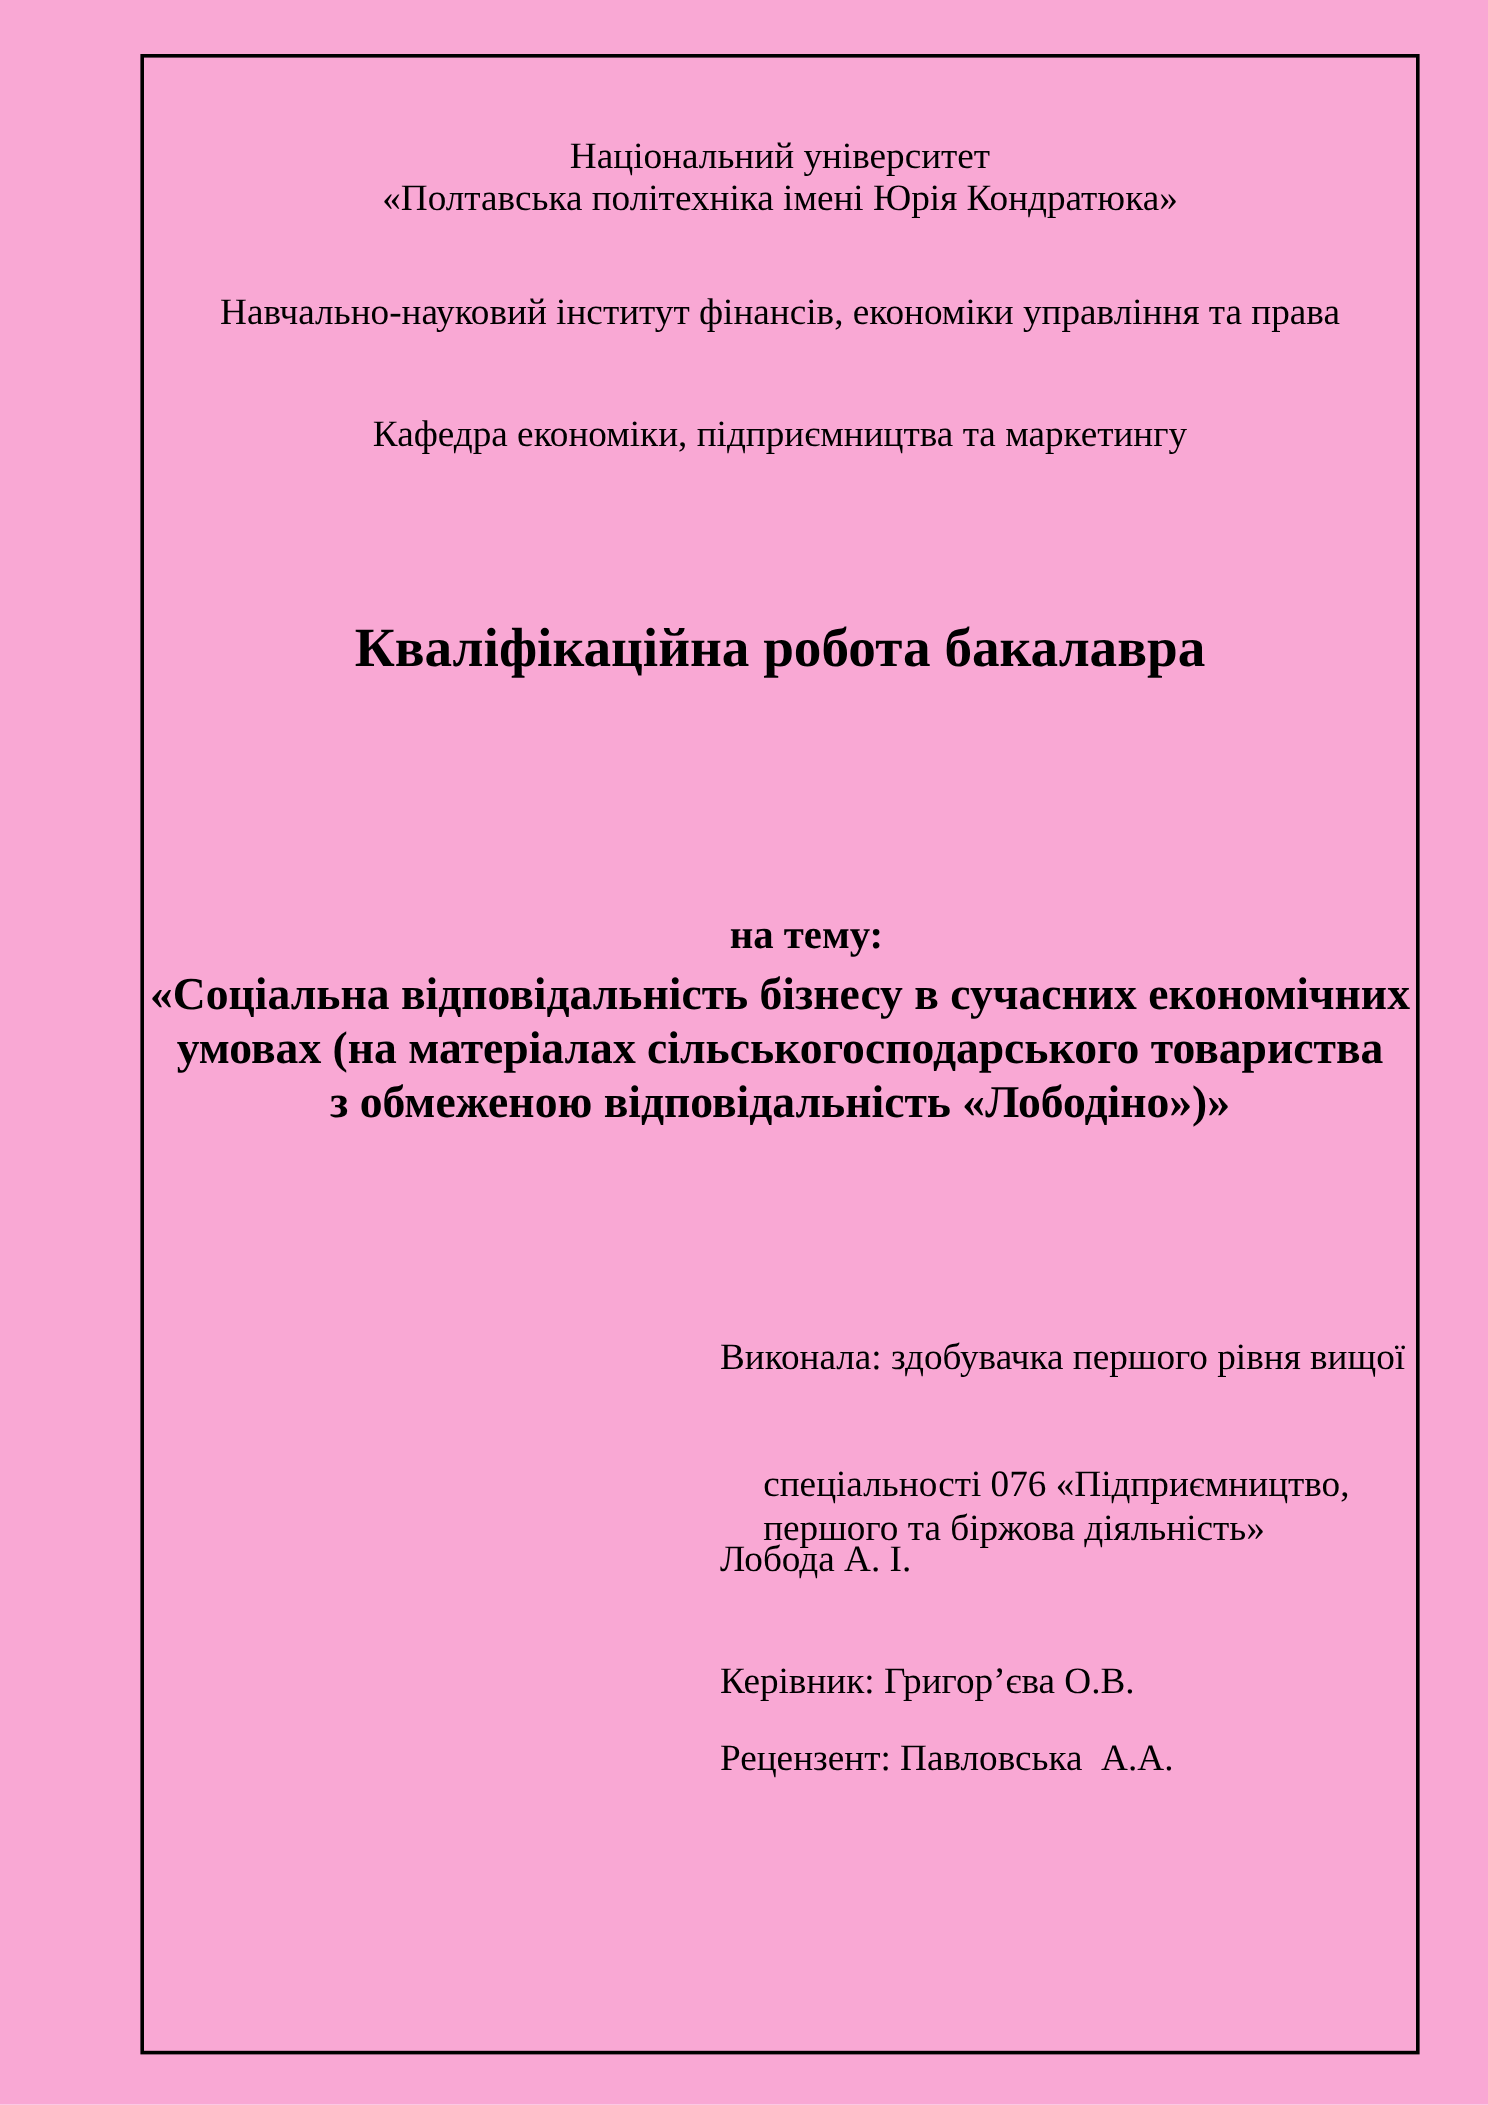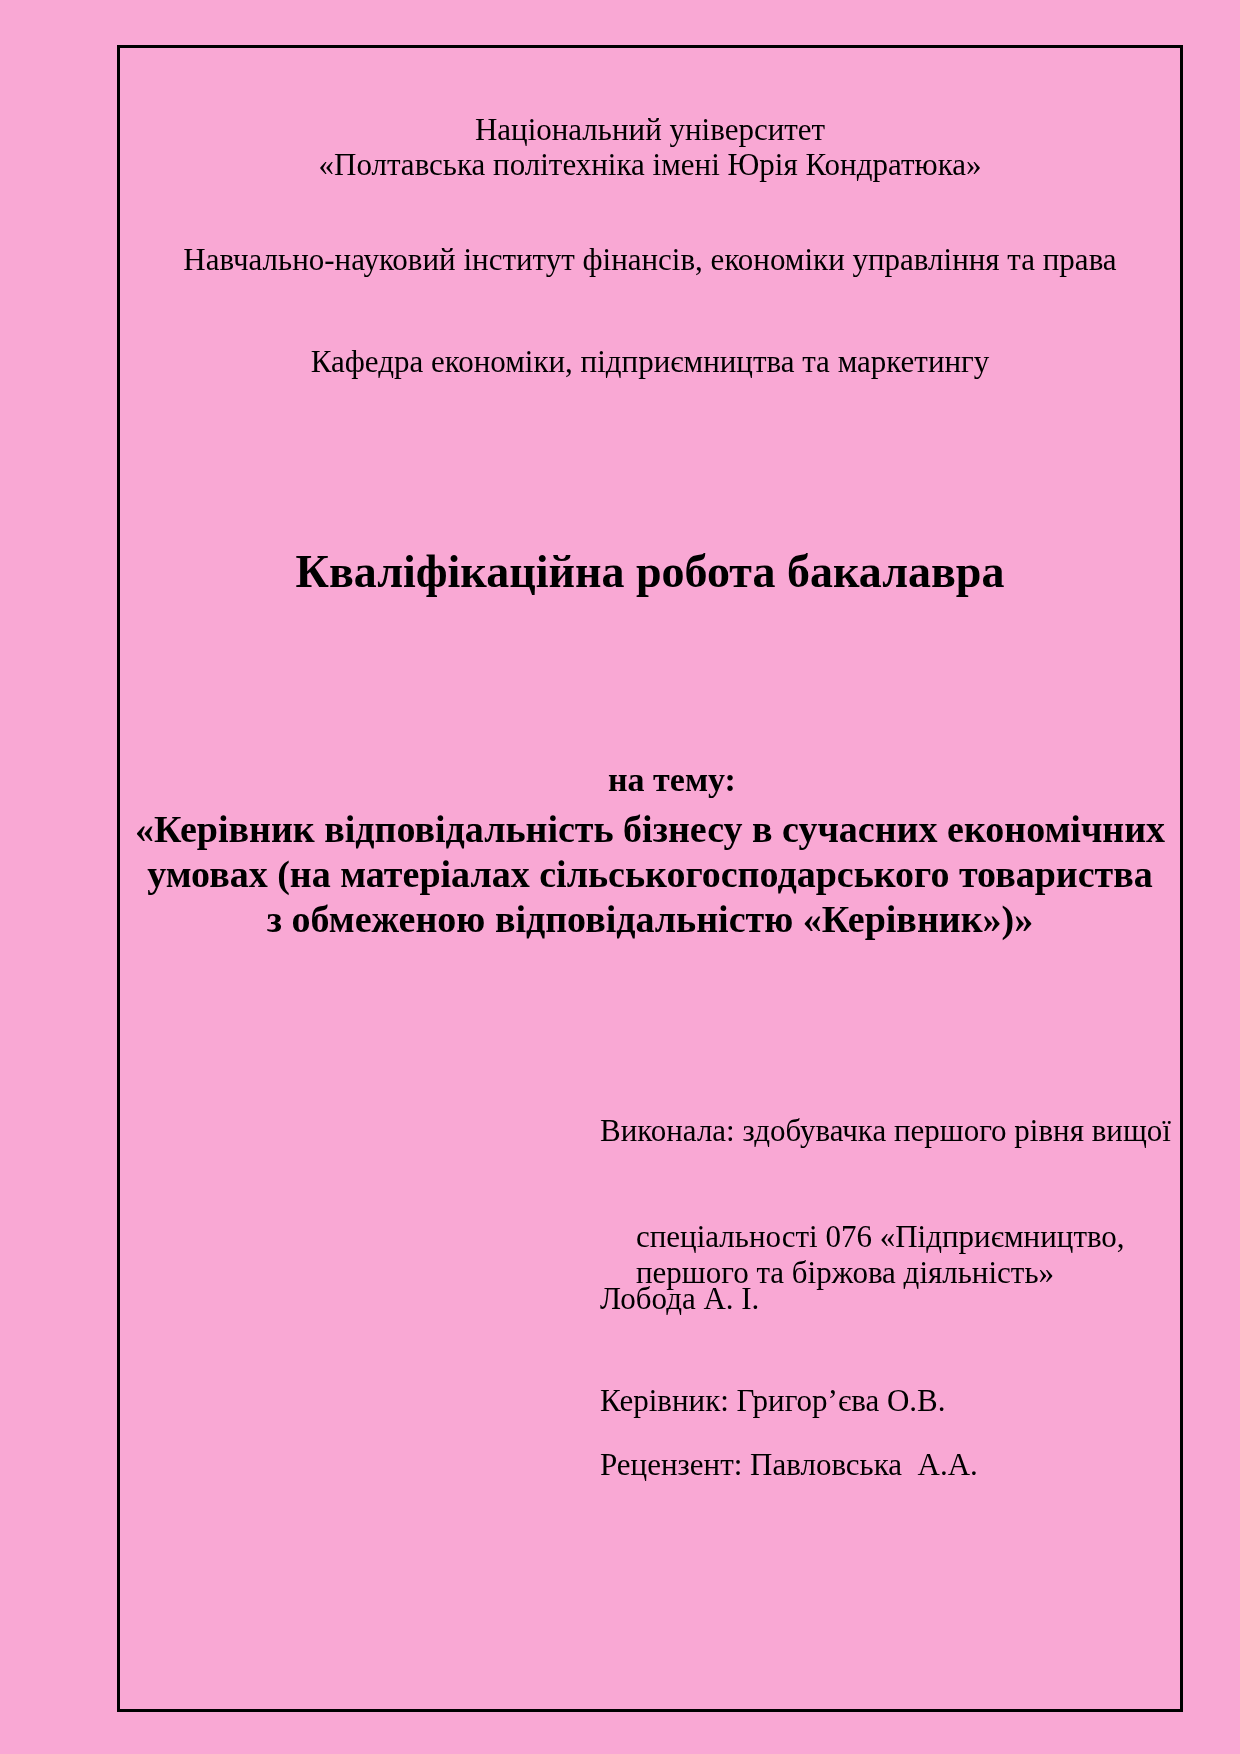--- a/index.html
+++ b/index.html
@@ -77,32 +77,32 @@
   </div>
 
   <div class="block centered body-txt" style="top:242px;">
     <div class="line">Навчально-науковий інститут фінансів, економіки управління та права</div>
   </div>
 
   <div class="block centered body-txt" style="top:344px;">
     <div class="line">Кафедра економіки, підприємництва та маркетингу</div>
   </div>
 
-  <div class="block centered work-title" style="top:546px;">
+  <div class="block centered work-title" style="top:514px;">
     <div class="line">Кваліфікаційна робота бакалавра</div>
   </div>
 
   <div class="block centered theme-label" style="top:760px;">
     <div class="line">на тему:</div>
   </div>
 
   <div class="block centered theme-txt" style="top:807px;">
-    <div class="line">«Керівник відповідальність бізнесу в сучасних економічних</div>
+    <div class="line">«Соціальна відповідальність бізнесу в сучасних економічних</div>
     <div class="line">умовах (на матеріалах сільськогосподарського товариства</div>
-    <div class="line">з обмеженою відповідальністю «Керівник»)»</div>
+    <div class="line">з обмеженою відповідальність «Лободіно»)»</div>
   </div>
 
   <div class="block credits-col" style="top:1113px;">
     <div class="line">Виконала: здобувачка першого рівня вищої</div>
   </div>
 
   <div class="block credits-col" style="top:1219px;margin-left:36px;">
     <div class="line">спеціальності 076 «Підприємництво,</div>
     <div class="line">першого та біржова діяльність»</div>
   </div>

